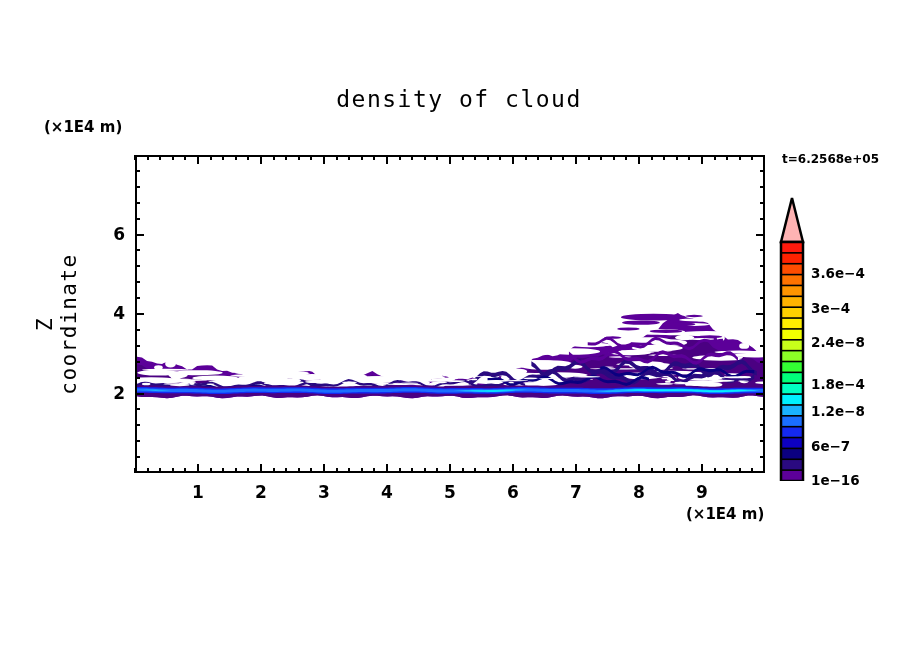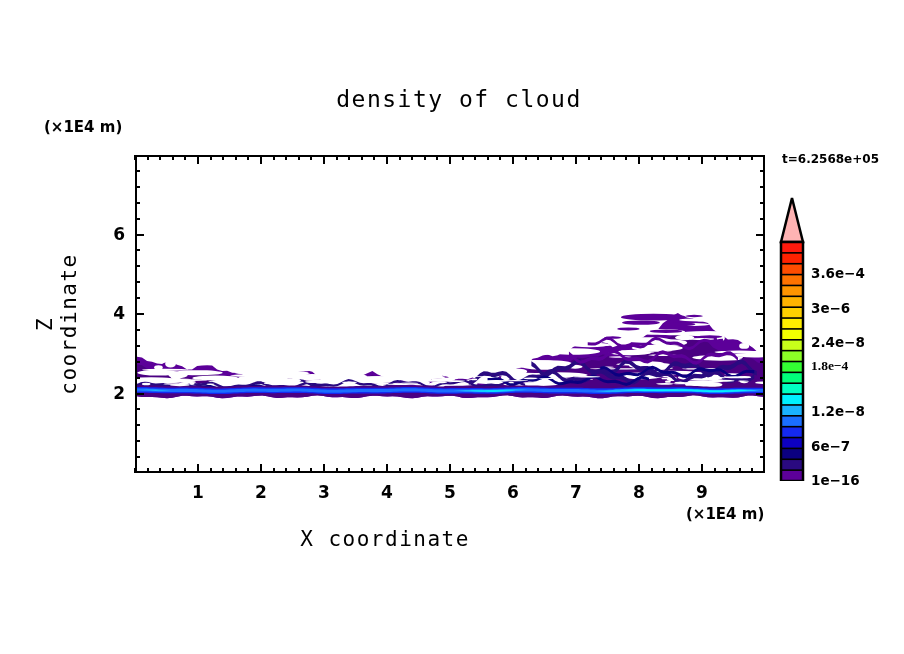--- a/index.html
+++ b/index.html
@@ -40,21 +40,20 @@
 </style>
 </head>
 <body>
 
 <div id="stage">
 
   <div class="title">density of cloud</div>
   <div class="zunit">(×1E4 m)</div>
   <div class="tstamp">t=6.2568e+05</div>
   <div class="xunit">(×1E4 m)</div>
-  <div class="xlabel">X coordinate</div>
   <div class="ylabel">Z coordinate</div>
 
   <div id="frame">
     <div id="plotclip">
       <svg id="plotsvg" viewBox="0 0 630 318" preserveAspectRatio="none">
         <g id="cloudlayers">
             <path d="M0.0,202.3L5.0,203.1L10.1,206.6L15.1,207.3L20.2,209.1L25.2,209.6L30.2,206.8L35.3,207.8L40.3,210.5L45.4,212.0L50.4,215.2L55.4,215.1L60.5,211.6L65.5,211.2L70.6,210.9L75.6,211.1L80.6,215.3L85.7,216.8L90.7,216.4L95.8,218.4L100.8,218.7L105.8,220.0L110.9,224.9L115.9,226.6L121.0,226.7L126.0,226.9L131.0,223.1L136.1,220.4L141.1,220.8L146.2,219.1L151.2,218.8L156.2,218.6L161.3,214.7L166.3,214.0L171.4,216.3L176.4,217.6L181.4,221.9L186.5,225.1L191.5,223.8L196.6,223.8L201.6,223.3L206.6,221.4L211.7,223.4L216.7,224.1L221.8,221.7L226.8,221.2L231.8,218.9L236.9,216.8L241.9,219.9L247.0,222.3L252.0,224.0L257.0,227.2L262.1,226.7L267.1,225.8L272.2,228.2L277.2,228.5L282.2,229.4L287.3,231.1L292.3,227.9L297.4,224.8L302.4,223.8L307.4,221.5L312.5,222.6L317.5,225.4L322.6,224.6L327.6,224.7L332.6,225.0L337.7,223.3L342.7,225.4L347.8,227.7L352.8,226.7L357.8,226.5L362.9,223.9L367.9,218.7L373.0,217.4L378.0,216.0L383.0,213.9L388.1,213.2L393.1,209.4L398.2,204.4L403.2,203.2L408.2,201.1L413.3,199.9L418.3,201.9L423.4,200.7L428.4,198.1L433.4,196.9L438.5,192.7L443.5,190.1L448.6,190.6L453.6,189.7L458.6,189.3L463.7,189.8L468.7,187.7L473.8,188.9L478.8,192.6L483.8,190.8L488.9,191.0L493.9,190.4L499.0,186.2L504.0,184.4L509.0,182.7L514.1,179.0L519.1,177.8L524.2,174.6L529.2,168.3L534.2,164.8L539.3,160.5L544.3,158.0L549.4,161.3L554.4,162.9L559.4,163.5L564.5,166.4L569.5,166.7L574.6,168.1L579.6,174.5L584.6,178.0L589.7,181.0L594.7,184.8L599.8,184.6L604.8,185.4L609.8,188.7L614.9,189.9L619.9,193.3L625.0,197.9L630.0,199.3L630.0,242.7L625.0,242.2L619.9,241.5L614.9,241.6L609.8,242.5L604.8,243.5L599.8,243.9L594.7,243.6L589.7,243.3L584.6,243.4L579.6,243.6L574.6,243.4L569.5,242.5L564.5,241.6L559.4,241.4L554.4,242.1L549.4,242.8L544.3,243.1L539.3,243.0L534.2,243.1L529.2,243.7L524.2,244.2L519.1,244.0L514.1,243.1L509.0,242.1L504.0,241.8L499.0,242.1L493.9,242.5L488.9,242.4L483.8,242.2L478.8,242.5L473.8,243.5L468.7,244.3L463.7,244.3L458.6,243.5L453.6,242.8L448.6,242.5L443.5,242.7L438.5,242.5L433.4,242.0L428.4,241.6L423.4,241.9L418.3,242.9L413.3,243.8L408.2,244.0L403.2,243.6L398.2,243.2L393.1,243.3L388.1,243.5L383.0,243.0L378.0,242.1L373.0,241.4L367.9,241.5L362.9,242.4L357.8,243.1L352.8,243.3L347.8,243.2L342.7,243.3L337.7,243.8L332.6,244.1L327.6,243.7L322.6,242.6L317.5,241.8L312.5,241.7L307.4,242.2L302.4,242.6L297.4,242.5L292.3,242.4L287.3,242.9L282.2,243.8L277.2,244.4L272.2,244.1L267.1,243.2L262.1,242.5L257.0,242.4L252.0,242.5L247.0,242.4L241.9,241.9L236.9,241.7L231.8,242.3L226.8,243.3L221.8,244.1L216.7,244.0L211.7,243.5L206.6,243.1L201.6,243.2L196.6,243.2L191.5,242.7L186.5,241.8L181.4,241.3L176.4,241.8L171.4,242.7L166.3,243.4L161.3,243.5L156.2,243.3L151.2,243.4L146.2,243.9L141.1,244.0L136.1,243.3L131.0,242.2L126.0,241.5L121.0,241.7L115.9,242.4L110.9,242.7L105.8,242.6L100.8,242.6L95.8,243.2L90.7,244.1L85.7,244.4L80.6,243.8L75.6,242.8L70.6,242.2L65.5,242.2L60.5,242.5L55.4,242.3L50.4,241.9L45.4,241.9L40.3,242.7L35.3,243.7L30.2,244.3L25.2,243.9L20.2,243.3L15.1,243.0L10.1,243.1L5.0,243.0L0.0,242.4Z" fill="#5c0099"></path>
             <path d="M0.0,210.1L5.0,210.9L10.1,214.4L15.1,215.2L20.2,217.1L25.2,217.7L30.2,215.1L35.3,216.1L40.3,218.6L45.4,219.8L50.4,222.6L55.4,222.3L60.5,218.3L65.5,217.6L70.6,217.0L75.6,216.9L80.6,220.8L85.7,222.1L90.7,221.4L95.8,223.1L100.8,223.2L105.8,224.3L110.9,229.2L115.9,230.8L121.0,230.8L126.0,230.9L131.0,227.0L136.1,224.4L141.1,225.0L146.2,223.5L151.2,223.4L156.2,223.4L161.3,219.7L166.3,219.0L171.4,221.2L176.4,222.4L181.4,226.6L186.5,229.7L191.5,228.3L196.6,228.3L201.6,227.6L206.6,225.7L211.7,227.6L216.7,228.1L221.8,225.7L226.8,225.1L231.8,222.7L236.9,220.6L241.9,223.6L247.0,225.8L252.0,227.4L257.0,230.6L262.1,229.9L267.1,229.0L272.2,231.2L277.2,231.5L282.2,232.3L287.3,233.9L292.3,230.6L297.4,227.5L302.4,226.6L307.4,224.2L312.5,225.4L317.5,228.2L322.6,227.4L327.6,227.7L332.6,228.2L337.7,226.7L342.7,228.9L347.8,231.4L352.8,230.6L357.8,230.7L362.9,228.3L367.9,223.4L373.0,222.4L378.0,221.3L383.0,219.4L388.1,219.3L393.1,216.4L398.2,212.2L403.2,211.8L408.2,210.5L413.3,210.0L418.3,212.7L423.4,212.0L428.4,209.8L433.4,209.0L438.5,205.3L443.5,203.1L448.6,203.9L453.6,202.7L458.6,202.1L463.7,202.3L468.7,199.9L473.8,200.9L478.8,204.3L483.8,203.2L488.9,204.1L493.9,204.3L499.0,200.7L504.0,199.7L509.0,198.7L514.1,195.6L519.1,195.2L524.2,192.7L529.2,187.1L534.2,184.3L539.3,180.8L544.3,178.5L549.4,181.6L554.4,183.1L559.4,183.4L564.5,186.1L569.5,186.3L574.6,187.3L579.6,192.9L584.6,195.5L589.7,197.6L594.7,200.5L599.8,199.4L604.8,199.3L609.8,201.7L614.9,202.0L619.9,204.6L625.0,208.3L630.0,208.8L630.0,242.7L625.0,242.2L619.9,241.5L614.9,241.6L609.8,242.5L604.8,243.5L599.8,243.9L594.7,243.6L589.7,243.3L584.6,243.4L579.6,243.6L574.6,243.4L569.5,242.5L564.5,241.6L559.4,241.4L554.4,242.1L549.4,242.8L544.3,243.1L539.3,243.0L534.2,243.1L529.2,243.7L524.2,244.2L519.1,244.0L514.1,243.1L509.0,242.1L504.0,241.8L499.0,242.1L493.9,242.5L488.9,242.4L483.8,242.2L478.8,242.5L473.8,243.5L468.7,244.3L463.7,244.3L458.6,243.5L453.6,242.8L448.6,242.5L443.5,242.7L438.5,242.5L433.4,242.0L428.4,241.6L423.4,241.9L418.3,242.9L413.3,243.8L408.2,244.0L403.2,243.6L398.2,243.2L393.1,243.3L388.1,243.5L383.0,243.0L378.0,242.1L373.0,241.4L367.9,241.5L362.9,242.4L357.8,243.1L352.8,243.3L347.8,243.2L342.7,243.3L337.7,243.8L332.6,244.1L327.6,243.7L322.6,242.6L317.5,241.8L312.5,241.7L307.4,242.2L302.4,242.6L297.4,242.5L292.3,242.4L287.3,242.9L282.2,243.8L277.2,244.4L272.2,244.1L267.1,243.2L262.1,242.5L257.0,242.4L252.0,242.5L247.0,242.4L241.9,241.9L236.9,241.7L231.8,242.3L226.8,243.3L221.8,244.1L216.7,244.0L211.7,243.5L206.6,243.1L201.6,243.2L196.6,243.2L191.5,242.7L186.5,241.8L181.4,241.3L176.4,241.8L171.4,242.7L166.3,243.4L161.3,243.5L156.2,243.3L151.2,243.4L146.2,243.9L141.1,244.0L136.1,243.3L131.0,242.2L126.0,241.5L121.0,241.7L115.9,242.4L110.9,242.7L105.8,242.6L100.8,242.6L95.8,243.2L90.7,244.1L85.7,244.4L80.6,243.8L75.6,242.8L70.6,242.2L65.5,242.2L60.5,242.5L55.4,242.3L50.4,241.9L45.4,241.9L40.3,242.7L35.3,243.7L30.2,244.3L25.2,243.9L20.2,243.3L15.1,243.0L10.1,243.1L5.0,243.0L0.0,242.4Z" fill="#4b0082"></path>
             <ellipse cx="439.7176543808159" cy="196.97233338943994" rx="26.33309259988046" ry="3.3020998052441746" fill="#ffffff"></ellipse>
             <ellipse cx="36.041829602812335" cy="226.552514688362" rx="22.514433994672462" ry="2.000176242051612" fill="#ffffff"></ellipse>
@@ -497,21 +496,21 @@
         <line x1="2" x2="24" y1="219.8181818181818" y2="219.8181818181818" stroke="#000" stroke-width="1.6"></line>
         <line x1="2" x2="24" y1="230.6818181818182" y2="230.6818181818182" stroke="#000" stroke-width="1.6"></line>
         <line x1="2" x2="24" y1="241.54545454545453" y2="241.54545454545453" stroke="#000" stroke-width="1.6"></line>
         <line x1="2" x2="24" y1="252.4090909090909" y2="252.4090909090909" stroke="#000" stroke-width="1.6"></line>
         <line x1="2" x2="24" y1="263.27272727272725" y2="263.27272727272725" stroke="#000" stroke-width="1.6"></line>
         <line x1="2" x2="24" y1="274.1363636363636" y2="274.1363636363636" stroke="#000" stroke-width="1.6"></line>
       </svg>
   </div>
   <div id="cblabels">
       <div class="cbl" style="top: 265px;">3.6e−4</div>
-      <div class="cbl" style="top: 299.5px;">3e−6</div>
+      <div class="cbl" style="top: 299.5px;">3e−4</div>
       <div class="cbl" style="top: 334px;">2.4e−8</div>
-      <div class="cbl" style="top: 358px; font-family: Liberation Serif, serif;">1.8e−4</div>
+      <div class="cbl" style="top: 376px;">1.8e−4</div>
       <div class="cbl" style="top: 403px;">1.2e−8</div>
       <div class="cbl" style="top: 437.5px;">6e−7</div>
       <div class="cbl" style="top: 472px;">1e−16</div>
     </div>
 
 </div>
 
 </body></html>

